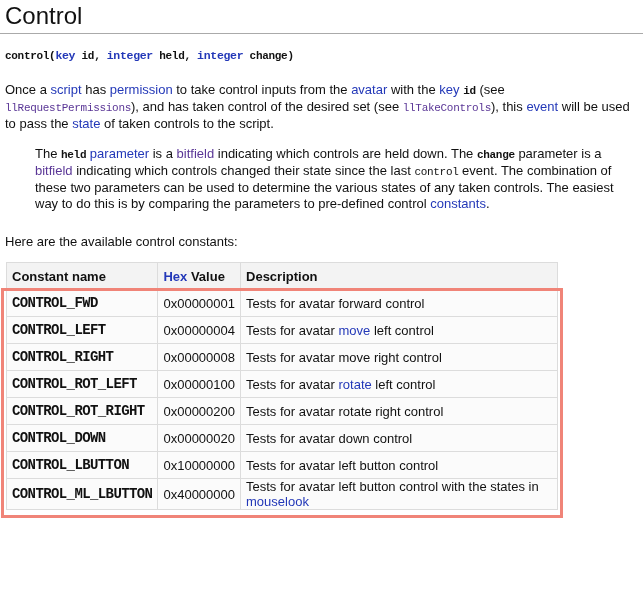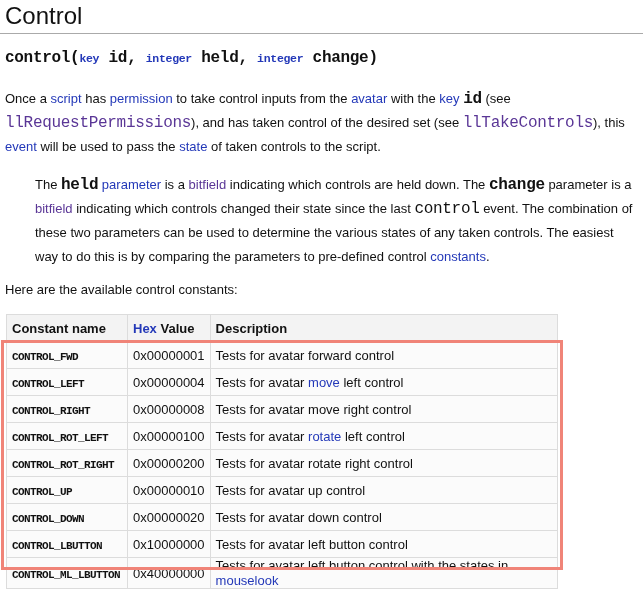--- a/index.html
+++ b/index.html
@@ -14,47 +14,47 @@
     margin: 0; padding: 3px 0 4px 5px;
     font-family: "Liberation Sans", sans-serif;
     font-size: 24px; font-weight: normal; line-height: 26px;
     border-bottom: 1px solid var(--heading-rule, #aaaaaa);
   }
   .sig {
     margin: 15px 0 0 5px;
     font-family: "Liberation Mono", "DejaVu Sans Mono", monospace;
     font-weight: bold; font-size: 11.5px; letter-spacing: -0.3px;
   }
-  p.para { margin: 20px 6px 0 5px; line-height: 24px; }
+  p.para { margin: 20px 6px 0 5px; line-height: 16px; }
   p.para.tight { margin-top: 14px; margin-left: 35px; }
-  p.para.lead-in { margin-top: 9px; }
+  p.para.lead-in { margin-top: 22px; }
   a.lnk { text-decoration: none; cursor: pointer; color: var(--link-blue, #2338b8); }
   a.lnk.visited { color: var(--visited-purple, #5a3696); }
   .code {
     font-family: "Liberation Mono", "DejaVu Sans Mono", monospace;
-    font-size: 16px; letter-spacing: -0.3px;
+    font-size: 11px; letter-spacing: -0.3px;
   }
   .b { font-weight: bold; }
   .table-wrap { position: relative; margin: 12px 8px 0 6px; width: 496px; }
   table.constants {
     border-collapse: collapse; width: 552px;
     border: 1px solid var(--table-outer, #8f8f8f);
     background: var(--cell-bg, #fbfbfb);
   }
   th, td {
     border: 1px solid var(--table-grid, #dcdcdc);
     height: 27px; padding: 0 5px;
     text-align: left; vertical-align: middle;
     font-size: 13px;
   }
   th { background: var(--header-bg, #f3f3f3); font-weight: bold; }
   td { background: var(--cell-bg, #fbfbfb); }
   .c1 { width: 121px; }
   .c2 { width: 61px; }
-  td.c1 .code { font-size: 11px; letter-spacing: -0.6px; }
+  td.c1 .code { font-size: 14px; letter-spacing: -0.6px; }
   .hl-rect {
     position: absolute; left: -5px; top: 26px;
     width: 562px; height: 230px;
     border: 3px solid var(--highlight-red, #f08478);
     pointer-events: none;
   }
 </style>
 </head>
 <body>
 
@@ -97,25 +97,20 @@
           <td class="c1"><span class="code b">CONTROL_ROT_LEFT</span></td>
           <td class="c2">0x00000100</td>
           <td class="c3"><span>Tests for avatar </span><a class="lnk" href="#">rotate</a><span> left control</span></td>
         </tr>
         <tr>
           <td class="c1"><span class="code b">CONTROL_ROT_RIGHT</span></td>
           <td class="c2">0x00000200</td>
           <td class="c3"><span>Tests for avatar rotate right control</span></td>
         </tr>
         <tr>
-          <td class="c1"><span class="code b">CONTROL_UP</span></td>
-          <td class="c2">0x00000010</td>
-          <td class="c3"><span>Tests for avatar up control</span></td>
-        </tr>
-        <tr>
           <td class="c1"><span class="code b">CONTROL_DOWN</span></td>
           <td class="c2">0x00000020</td>
           <td class="c3"><span>Tests for avatar down control</span></td>
         </tr>
         <tr>
           <td class="c1"><span class="code b">CONTROL_LBUTTON</span></td>
           <td class="c2">0x10000000</td>
           <td class="c3"><span>Tests for avatar left button control</span></td>
         </tr>
         <tr>

